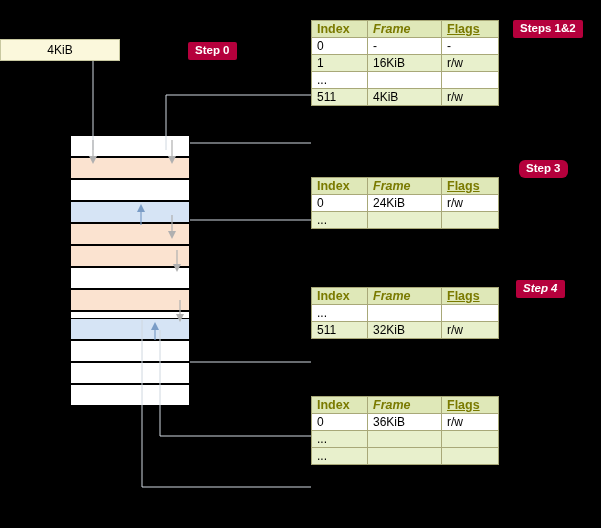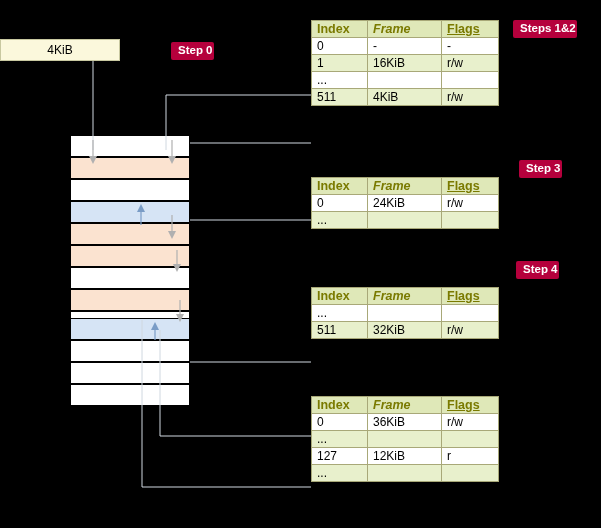--- a/index.html
+++ b/index.html
@@ -37,21 +37,21 @@
     height: 22px;
   }
 
   
   .steplabel {
     position: absolute;
     background: #b5003c;
     color: #ffffff;
     font-size: 11.5px;
     font-weight: bold;
-    padding: 2px 1px 3px 7px;
+    padding: 2px 7px 3px 7px;
     border-radius: 2px;
     white-space: nowrap;
     line-height: 13px;
   }
 
   
   .ptable {
     position: absolute;
     border-collapse: collapse;
     font-size: 12px;
@@ -153,24 +153,24 @@
     <g stroke="#7a9cc6" stroke-width="1.2" fill="none">
       <path d="M141,225 L141,208"></path>
       <path d="M155,340 L155,328"></path>
     </g>
     <g fill="#7a9cc6">
       <polygon points="141,204 137,212 145,212"></polygon>
       <polygon points="155,322 151,330 159,330"></polygon>
     </g>
   </svg>
 
-  <div class="steplabel" style="left:171px; top:42px;">Step 0</div>
+  <div class="steplabel" style="left:188px; top:42px;">Step 0</div>
   <div class="steplabel" style="left:513px; top:20px;">Steps 1&amp;2</div>
-  <div class="steplabel" style="left:519px; top:160px;">Step 3</div>
-  <div class="steplabel" style="left:516px; top:261px;">Step 4</div>
+  <div class="steplabel" style="left:519px; top:160px;border-radius:6px;">Step 3</div>
+  <div class="steplabel" style="left:516px; top:280px;font-style:italic;">Step 4</div>
 
   <table class="ptable" style="left:311px; top:20px;">
     <tbody>
         <tr>
       <th class="c-index">Index</th>
       <th class="c-frame">Frame</th>
       <th class="c-flags">Flags</th>
     </tr>
     <tr class="row-plain">
       <td class="c-index">0</td>
@@ -245,25 +245,20 @@
     <tr class="row-plain">
       <td class="c-index">0</td>
       <td class="c-frame">36KiB</td>
       <td class="c-flags">r/w</td>
     </tr>
     <tr class="row-hl">
       <td class="c-index">...</td>
       <td class="c-frame"></td>
       <td class="c-flags"></td>
     </tr>
-    <tr class="row-plain">
-      <td class="c-index">127</td>
-      <td class="c-frame">12KiB</td>
-      <td class="c-flags">r</td>
-    </tr>
     <tr class="row-hl">
       <td class="c-index">...</td>
       <td class="c-frame"></td>
       <td class="c-flags"></td>
     </tr>
   </tbody>
     </table>
 
 </div>
 

